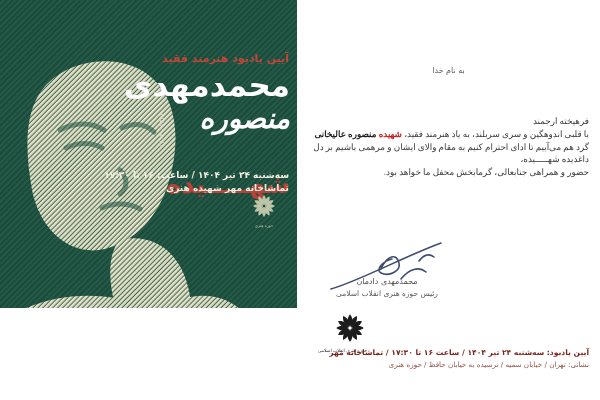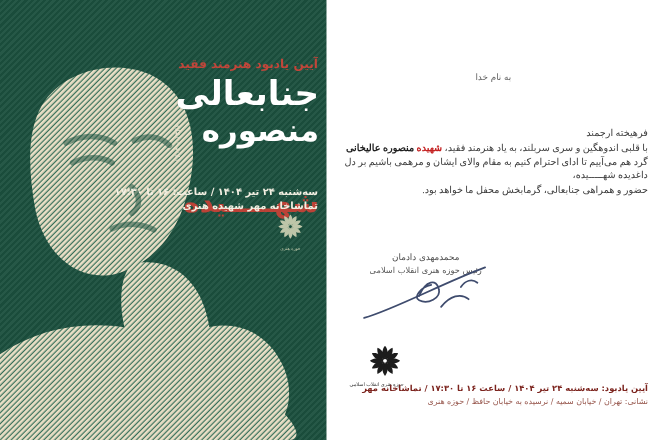--- a/index.html
+++ b/index.html
@@ -1,49 +1,49 @@
 <!DOCTYPE html>
 <html lang="fa"><head>
 <meta charset="utf-8">
 <style>
   html,body{margin:0;padding:0;background:#e8e8e8;}
   *{box-sizing:border-box;}
   .canvas{position:relative;width:600px;height:400px;margin:0 auto;background:#ffffff;
           font-family:"DejaVu Sans",sans-serif;overflow:hidden;}
 
   
-  .poster{position:absolute;left:0;top:0;width:297px;height:400px;overflow:hidden;
+  .poster{position:absolute;left:0;top:0;width:297px;height:308px;overflow:hidden;
           background:repeating-linear-gradient(135deg,#1a4c3b 0px,#1a4c3b 2px,#265847 2px,#265847 4px);}
   .poster-portrait{position:absolute;left:0;top:0;}
   .poster-text{position:absolute;right:0;top:0;width:100%;direction:rtl;text-align:right;color:#fff;}
   .p-eyebrow{position:absolute;top:52px;right:8px;font-size:11px;font-weight:bold;color:#c1463a;
              letter-spacing:-0.5px;white-space:nowrap;}
   .p-title1{position:absolute;top:68px;right:7px;font-size:31px;font-weight:bold;line-height:1.1;
             white-space:nowrap;text-shadow:0 0 1px rgba(0,0,0,.25);}
-  .p-title2{position:absolute;top:104px;right:7px;font-size:28px;font-weight:bold;line-height:1.1;white-space:nowrap;}
+  .p-title2{position:absolute;top:104px;right:7px;font-size:28px;font-weight:bold;line-height:1.1;white-space:nowrap;font-style:italic;}
   .p-years{position:absolute;left:132px;top:126px;width:60px;font-size:6.5px;color:#e9e2cf;
            transform:rotate(-90deg);transform-origin:center;text-align:center;letter-spacing:1px;white-space:nowrap;}
   .p-shahideh{position:absolute;top:134px;right:7px;font-size:25px;font-weight:bold;color:#bc4237;
               line-height:1.1;white-space:nowrap;margin-top:37px;}
   .p-date{position:absolute;top:170px;right:8px;font-size:9px;font-weight:bold;white-space:nowrap;color:#f3efe2;}
   .p-venue{position:absolute;top:183px;right:8px;font-size:9px;font-weight:bold;white-space:nowrap;color:#f3efe2;}
   .p-emblem{position:absolute;left:250px;top:194px;color:#cfd3b4;opacity:.9;text-align:center;width:28px;}
   .p-emblem .emblem-caption{font-size:4px;color:#cfd3b4;white-space:nowrap;display:block;margin-top:1px;}
 
   
   .card{position:absolute;left:297px;top:0;width:303px;height:400px;background:#ffffff;direction:rtl;}
   .bismillah{position:absolute;top:54px;left:0;width:100%;text-align:center;font-size:8px;color:#606060;margin-top:12px;}
   .letter{position:absolute;top:115px;right:11px;left:6px;text-align:right;font-size:8.8px;
           line-height:12.8px;color:#3a3a3a;}
   .letter div{white-space:nowrap;overflow:hidden;font-family:Liberation Serif, serif;}
   .letter .red-word{color:#c42020;font-weight:bold;margin-top:36px;}
   .letter .bold-name{font-weight:bold;color:#1f1f1f;}
 
   .sig-block{position:absolute;top:229px;right:158px;width:110px;text-align:center;color:#4a4a4a;}
-  .sig-name{font-size:8px;white-space:nowrap;}
+  .sig-name{font-size:8px;white-space:nowrap;margin-top:48px;}
   .sig-title{font-size:7.5px;margin-top:3px;white-space:nowrap;color:#585858;}
   .sig-ink{position:absolute;top:237px;right:155px;width:120px;height:60px;}
 
   .card-emblem{position:absolute;left:36px;top:313px;width:34px;text-align:center;color:#1c1c1c;}
   .card-emblem .emblem-caption{font-size:4.5px;color:#2b2b2b;white-space:nowrap;display:block;margin-top:1px;}
 
   .card-footer{position:absolute;right:11px;left:4px;text-align:right;direction:rtl;}
   .f-line1{top:348px;position:absolute;right:0;font-size:7.6px;font-weight:bold;color:#7c241e;white-space:nowrap;}
   .f-line2{top:360px;position:absolute;right:0;font-size:7.2px;color:#96554b;white-space:nowrap;text-align:right;}
 </style>
@@ -78,21 +78,21 @@
         <path d="M60,130 C75,122 92,122 104,130"></path>
         <path d="M66,148 C78,142 92,142 102,148"></path>
         <path d="M122,128 C134,122 146,124 154,132"></path>
         <path d="M120,170 C128,178 128,188 120,194"></path>
         <path d="M102,208 C114,202 130,203 140,209"></path>
       </g>
     </svg>
 
     <div class="poster-text">
       <div class="p-eyebrow" dir="rtl">آیین یادبود هنرمند فقید</div>
-      <div class="p-title1" dir="rtl">جنابعالی</div>
+      <div class="p-title1" dir="rtl">محمدمهدی</div>
       <div class="p-title2" dir="rtl">منصوره</div>
       <div class="p-years" dir="rtl">۱۳۴۶ - ۱۴۰۴</div>
       <div class="p-shahideh" dir="rtl">شهـــــیده</div>
       <div class="p-date" dir="rtl">سه‌شنبه ۲۴ تیر ۱۴۰۴ / ساعت: ۱۶ تا ۱۷:۳۰</div>
       <div class="p-venue" dir="rtl">تماشاخانه مهر شهیده هنری</div>
 
       <div class="p-emblem">
         <svg width="24" height="24" viewBox="-12 -12 24 24">
           <g fill="currentColor">
             <path transform="rotate(0)" d="M0,-11 C2.5,-8 2.5,-4 0,-1.5 C-2.5,-4 -2.5,-8 0,-11 Z"></path>

